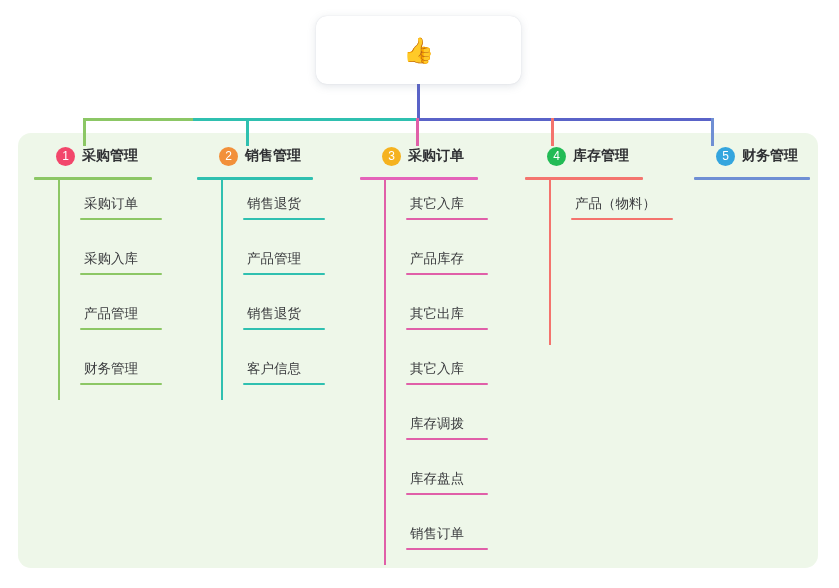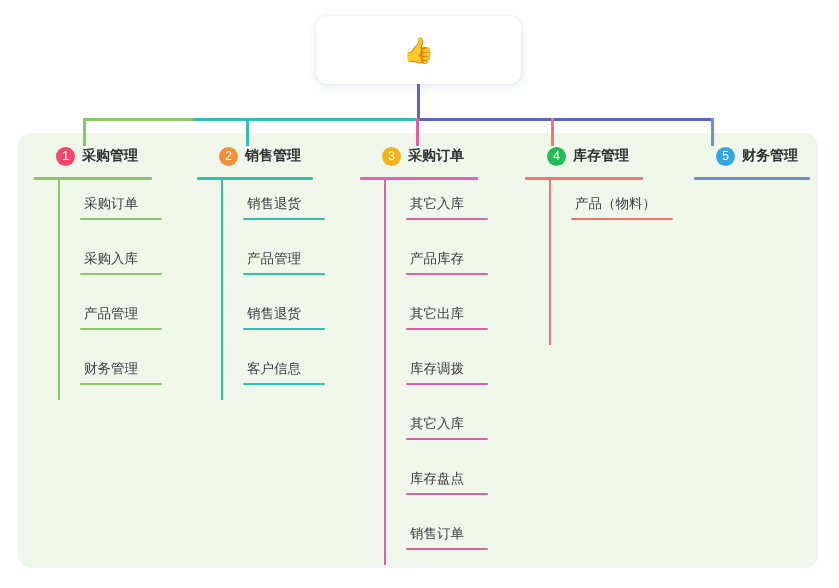--- a/index.html
+++ b/index.html
@@ -214,25 +214,25 @@
           </div>
           <div class="leaf">
             <div class="leaf-label">产品库存</div>
             <div class="leaf-rule" style="background: rgb(224, 95, 168); width: 82px;"></div>
           </div>
           <div class="leaf">
             <div class="leaf-label">其它出库</div>
             <div class="leaf-rule" style="background: rgb(224, 95, 168); width: 82px;"></div>
           </div>
           <div class="leaf">
+            <div class="leaf-label">其它入库</div>
+            <div class="leaf-rule" style="background: rgb(224, 95, 168); width: 82px;"></div>
+          </div>
+          <div class="leaf">
             <div class="leaf-label">库存调拨</div>
-            <div class="leaf-rule" style="background: rgb(224, 95, 168); width: 82px;"></div>
-          </div>
-          <div class="leaf">
-            <div class="leaf-label">其它入库</div>
             <div class="leaf-rule" style="background: rgb(224, 95, 168); width: 82px;"></div>
           </div>
           <div class="leaf">
             <div class="leaf-label">库存盘点</div>
             <div class="leaf-rule" style="background: rgb(224, 95, 168); width: 82px;"></div>
           </div>
           <div class="leaf">
             <div class="leaf-label">销售订单</div>
             <div class="leaf-rule" style="background: rgb(224, 95, 168); width: 82px;"></div>
           </div>

